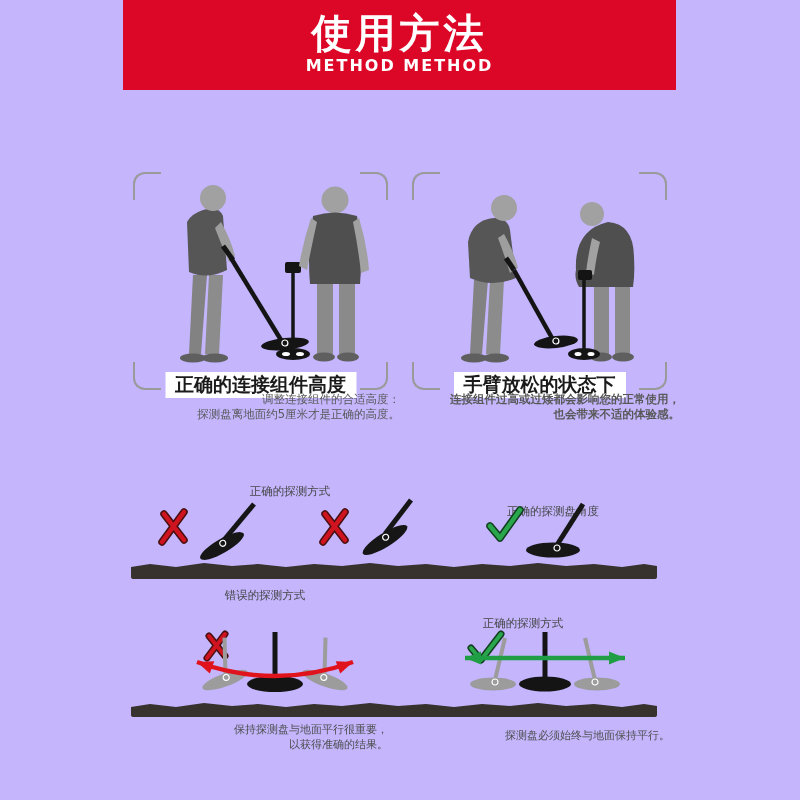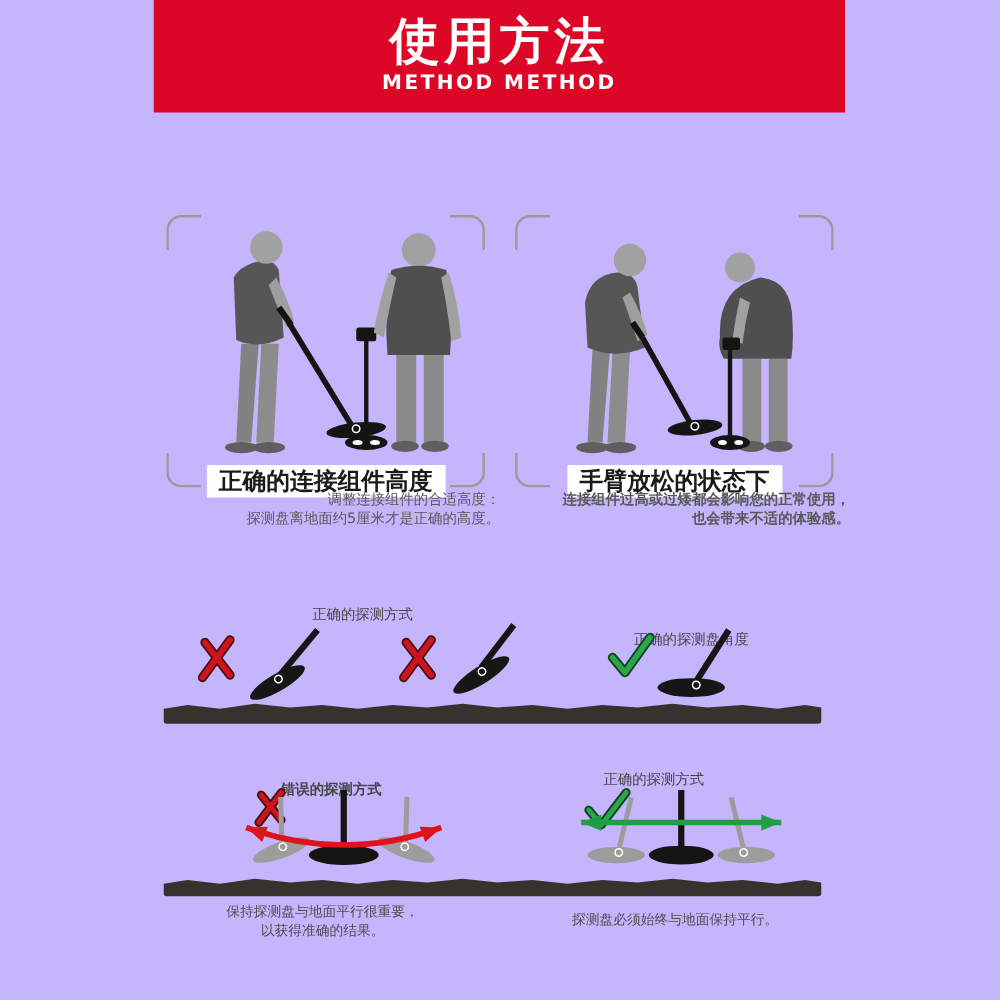--- a/index.html
+++ b/index.html
@@ -26,23 +26,23 @@
                font-size:19px;font-weight:bold;color:#1a1a1a;}
   .panel-desc{position:absolute;top:392px;width:280px;text-align:right;
               font-size:11.5px;line-height:15px;color:#595959;}
   .panel-desc.left{left:120px;}
   .panel-desc.right{left:400px;font-weight:bold;}
 
   
   .sec-label{position:absolute;width:220px;text-align:center;font-size:11.5px;color:#474747;}
   .lbl-angle-wrong{left:180px;top:484px;}
   .lbl-angle-correct{left:443px;top:504px;}
-  .lbl-sweep-wrong{left:155px;top:624px;font-weight:bold;}
+  .lbl-sweep-wrong{left:155px;top:588px;}
   .lbl-sweep-correct{left:413px;top:616px;}
-  .caption{position:absolute;text-align:center;font-size:11px;line-height:15px;color:#4f4f4f;}
+  .caption{position:absolute;text-align:right;font-size:11px;line-height:15px;color:#4f4f4f;font-family:Liberation Serif, serif;}
   .cap-left{left:128px;top:722px;width:260px;}
   .cap-right{left:410px;top:728px;width:260px;}
 
   .abs{position:absolute;}
 </style>
 </head>
 <body>
 
 <div class="page">
 

